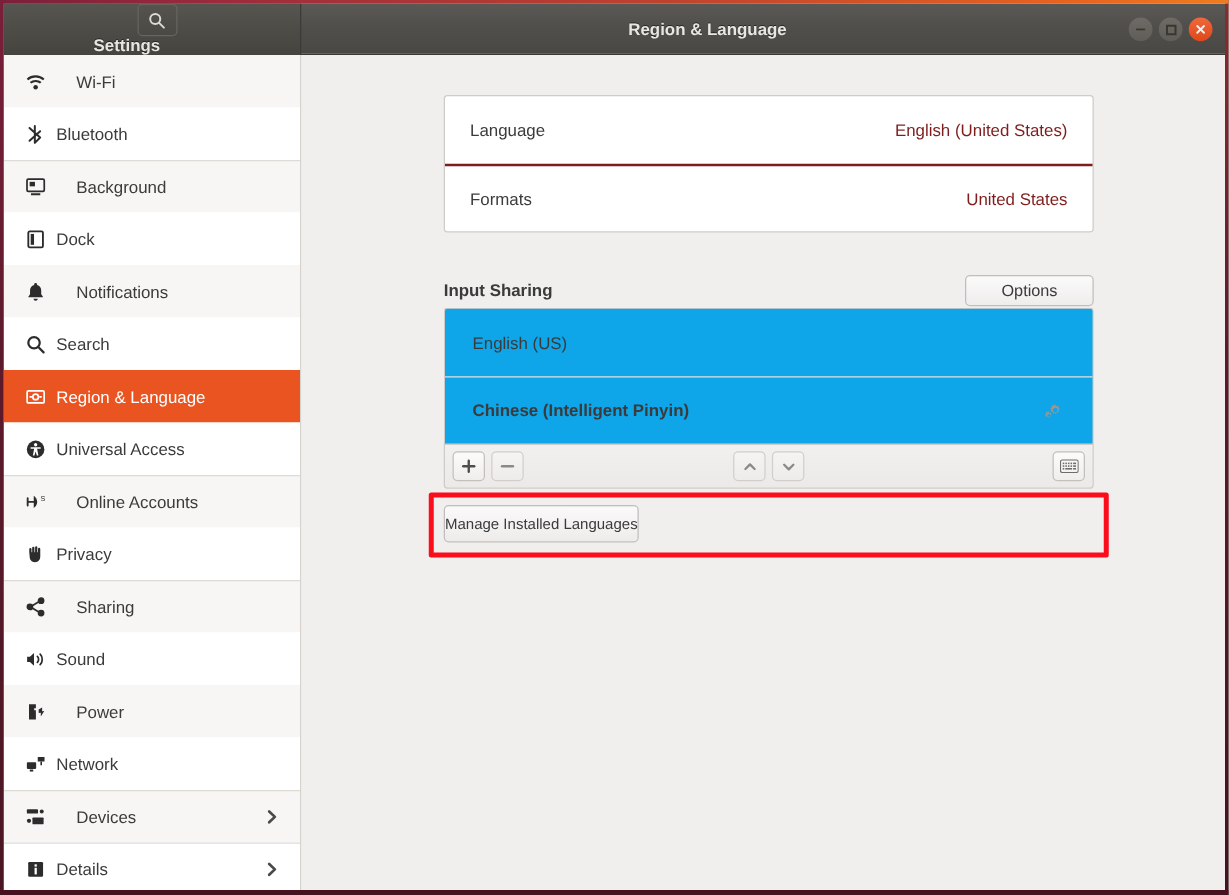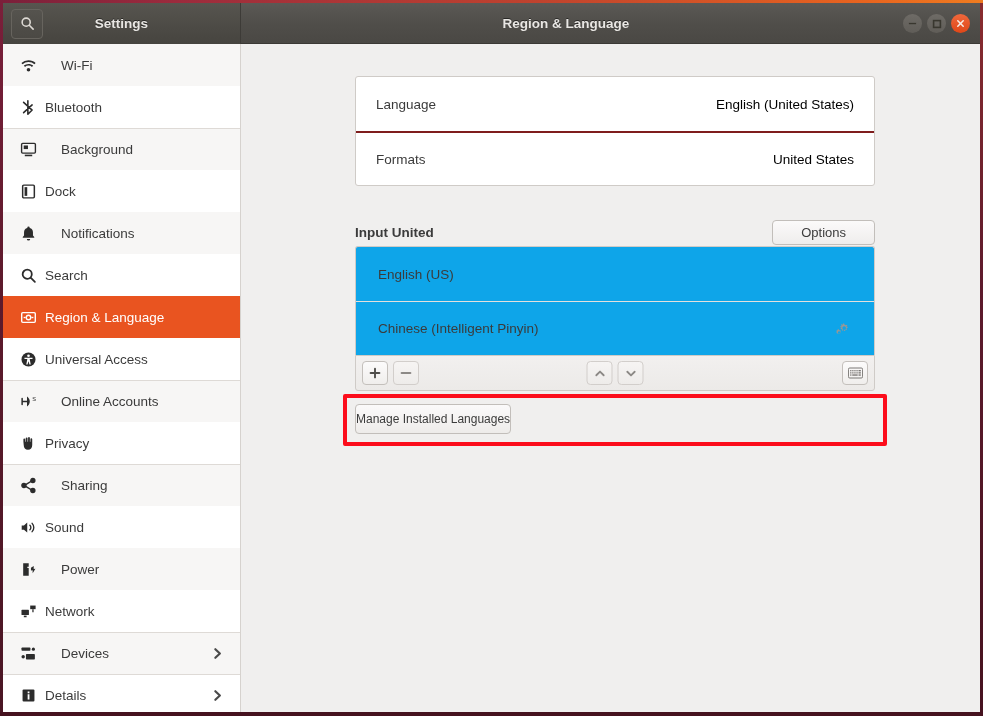--- a/index.html
+++ b/index.html
@@ -60,20 +60,21 @@
   }
   #titlebar-left {
     position: absolute;
     top: 0; left: 0;
     width: 238px;
     height: 41px;
     background: linear-gradient(to bottom, #57554f 0%, #4d4b46 55%, #46443f 100%);
     border-right: 1px solid #3d3b37;
     display: flex;
     align-items: center;
+    flex-direction: column;
   }
   #search-button {
     width: 32px; height: 30px;
     margin-left: 8px;
     border: 1px solid #67645e;
     border-radius: 4px;
     background: linear-gradient(to bottom, #55534e 0%, #4b4944 100%);
     display: flex; align-items: center; justify-content: center;
     cursor: pointer;
   }
@@ -184,21 +185,21 @@
   .card-row {
     height: 54px;
     display: flex;
     align-items: center;
     justify-content: space-between;
     padding: 0 20px;
     cursor: pointer;
   }
   .card-row + .card-row { border-top: 2px solid #7f1d1d; }
   .row-label { font-size: 13.5px; color: #3b3b3b; }
-  .row-value { font-size: 13.5px; color: #000000; }
+  .row-value { font-size: 13.5px; color: #7f1d1d; }
 
   
   #input-sources-header {
     margin-top: 32px;
     height: 28px;
     display: flex;
     align-items: center;
     justify-content: space-between;
   }
   #input-sources-title {
@@ -223,21 +224,21 @@
     border-radius: 3px 3px 0 0;
   }
   .input-row {
     height: 54px;
     display: flex;
     align-items: center;
     justify-content: space-between;
     padding: 0 22px;
     cursor: pointer;
   }
-  .input-row + .input-row { border-top: 1px solid #e3e0dd; }
+  .input-row + .input-row { border-top: 1px solid #e3e0dd; font-weight: bold; }
   .input-label { font-size: 13.5px; color: #3b3b3b; }
   .gear-btn {
     color: #9a9794;
     display: flex; align-items: center;
     cursor: pointer;
   }
 
   #input-toolbar {
     height: 36px;
     background: linear-gradient(to bottom, #f2f0ef 0%, #eceae8 100%);
@@ -538,21 +539,21 @@
           <span class="row-label">Language</span>
           <span class="row-value">English (United States)</span>
         </div>
         <div class="card-row">
           <span class="row-label">Formats</span>
           <span class="row-value">United States</span>
         </div>
       </div>
 
       <div id="input-sources-header">
-        <span id="input-sources-title">Input United</span>
+        <span id="input-sources-title">Input Sharing</span>
         <button id="options-button">Options</button>
       </div>
 
       <div id="input-list">
         <div class="input-row">
           <span class="input-label">English (US)</span>
         </div>
         <div class="input-row">
           <span class="input-label">Chinese (Intelligent Pinyin)</span>
           <span class="gear-btn">

